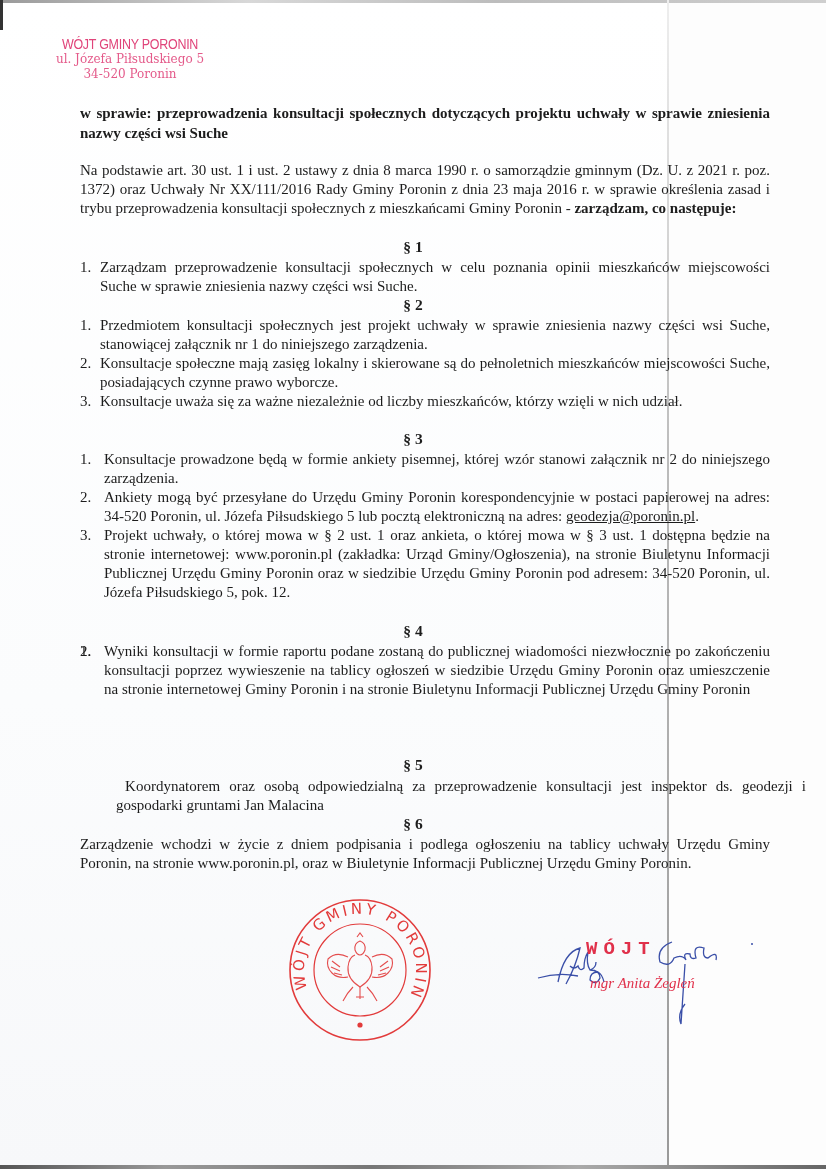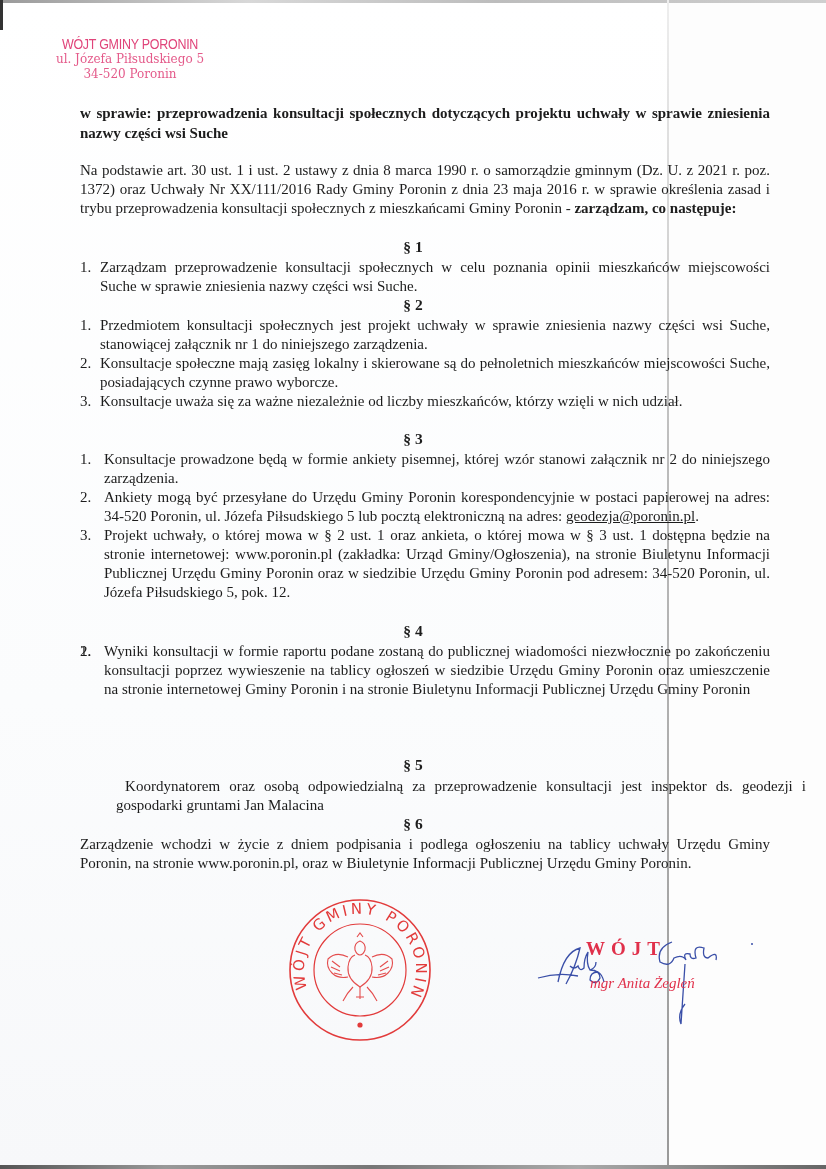--- a/index.html
+++ b/index.html
@@ -43,21 +43,21 @@
   .list li .num { position: absolute; left: 0; top: 0; }
   .list.wide li { padding-left: 24px; }
 
   .email { text-decoration: underline; }
 
   
   .seal { position: absolute; left: 287px; top: 897px; width: 146px; height: 146px; }
 
   
   .sign { position: absolute; left: 530px; top: 930px; width: 250px; height: 100px; }
-  .sign .wojt { position: absolute; left: 56px; top: 8px; color: #e0304a; font-weight: bold; font-size: 19px; letter-spacing: 6px; font-family: Liberation Serif, serif; }
+  .sign .wojt { position: absolute; left: 56px; top: 8px; color: #e0304a; font-weight: bold; font-size: 19px; letter-spacing: 6px; font-family: Liberation Mono, monospace; }
   .sign .mgr { position: absolute; left: 60px; top: 45px; color: #e0304a; font-style: italic; font-size: 15px; font-family: "Liberation Serif", serif; }
   .sign svg { position: absolute; left: 0; top: 0; }
 </style>
 </head>
 <body>
 
 <div class="page">
   <div class="edge-top"></div>
   <div class="edge-left"></div>
   <div class="edge-right"></div>

